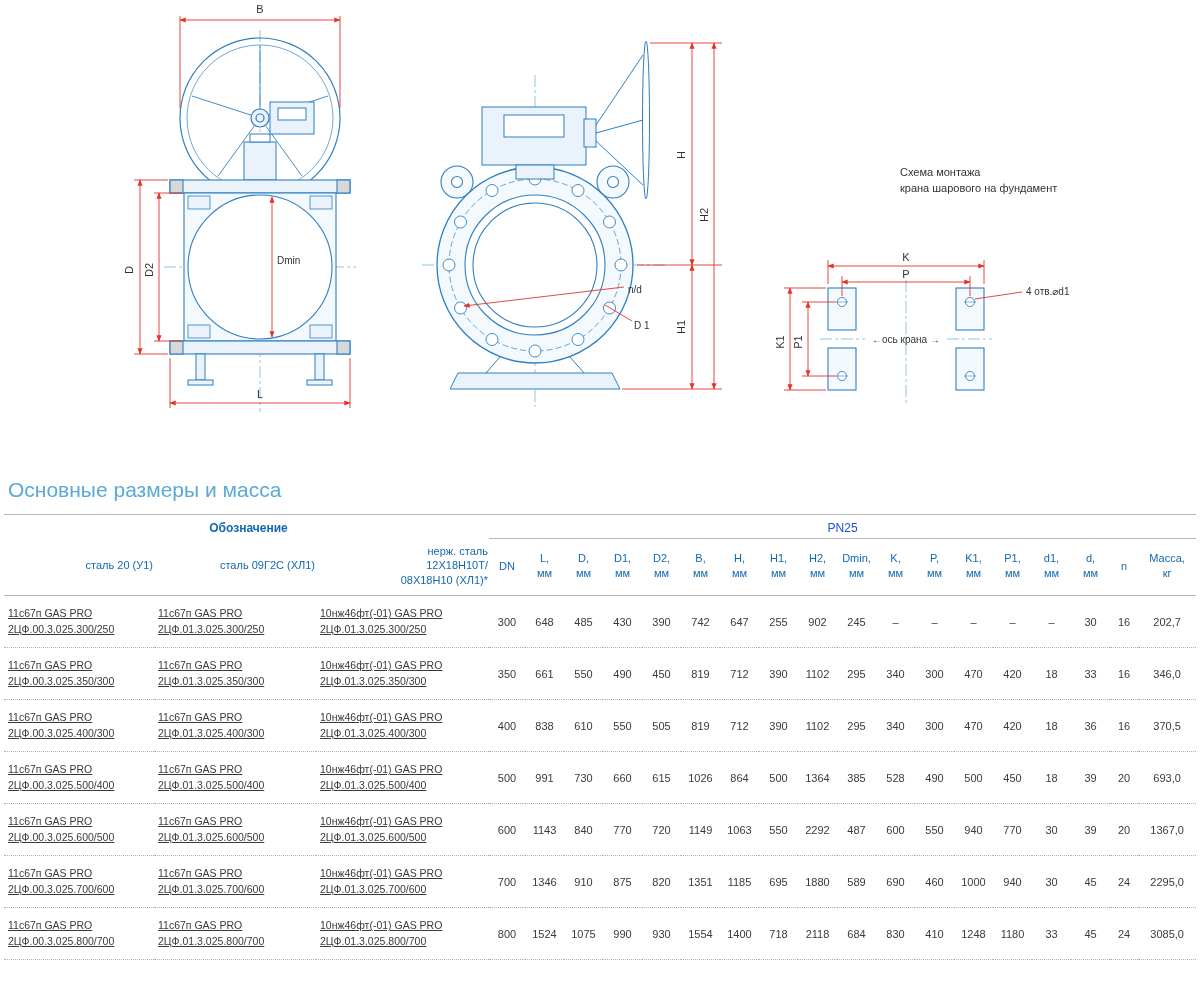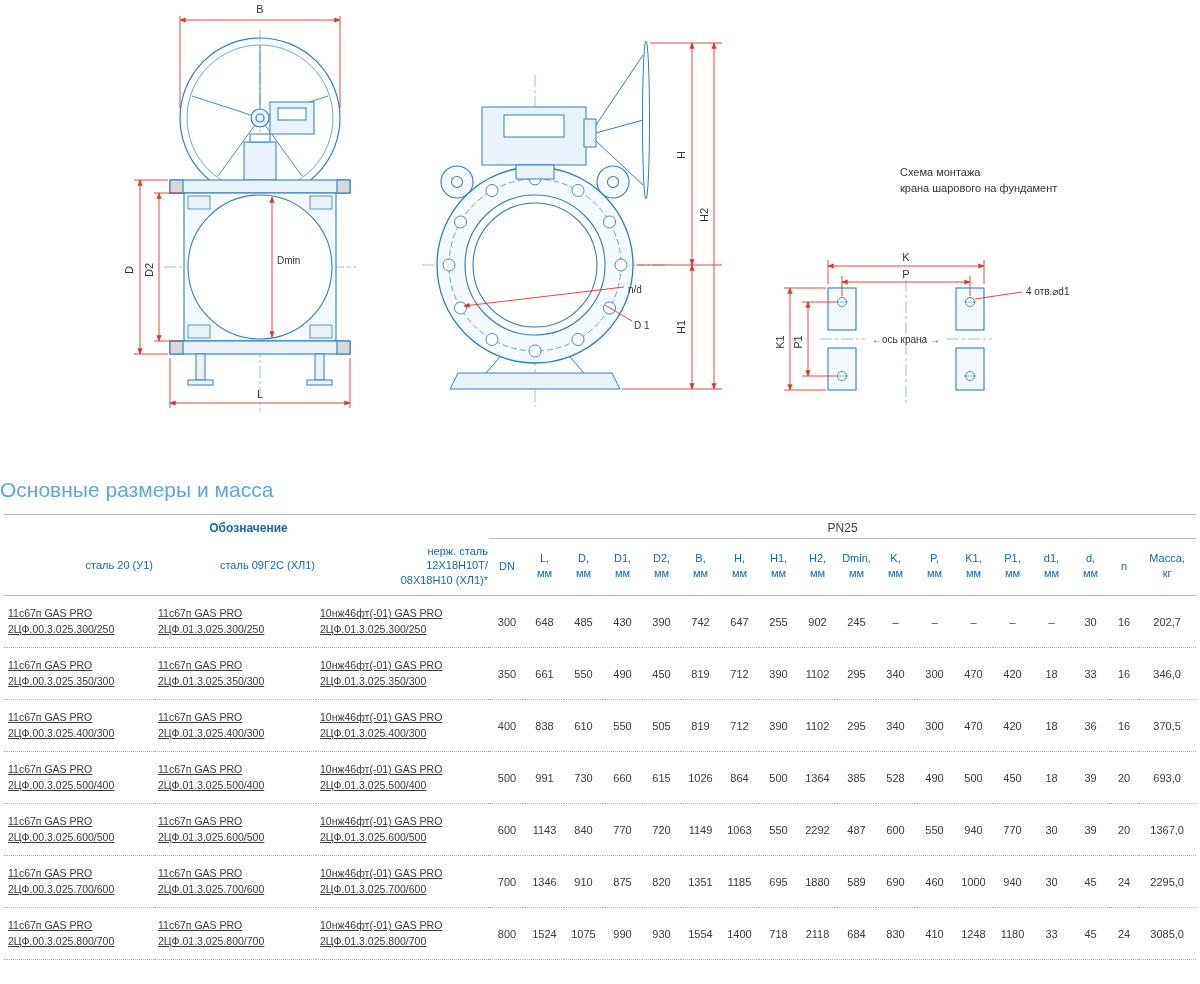--- a/index.html
+++ b/index.html
@@ -4,25 +4,25 @@
 <style>
   html,body{margin:0;padding:0;}
   body{width:1200px;height:984px;background:#fff;font-family:"Liberation Sans","DejaVu Sans",sans-serif;overflow:hidden;}
   .drawings{position:relative;width:1200px;height:458px;}
   .drawings svg{position:absolute;overflow:visible;}
   #front-view{left:120px;top:0;}
   #side-view{left:420px;top:15px;}
   #mount-scheme{left:770px;top:158px;}
   svg text{font-family:"Liberation Sans","DejaVu Sans",sans-serif;fill:#333;font-size:11px;}
   svg text.sm{font-size:10px;}
-  .section-title{color:#5aa9d6;font-size:21px;font-weight:400;margin:20px 0 12px 0;}
+  .section-title{color:#5aa9d6;font-size:21px;font-weight:400;margin:20px 0 12px 8px;}
   table{border-collapse:collapse;table-layout:fixed;width:1192px;margin-left:4px;border-top:1px solid #b8b8b8;}
   th,td{padding:2px 1px;}
   .th-designation{color:#1468ae;font-weight:bold;font-size:12px;text-align:center;padding:6px 0 2px 4px;vertical-align:top;}
-  .th-pn{color:#404040;font-weight:normal;font-size:12px;text-align:center;border-bottom:1px solid #b8b8b8;padding:6px 0 3px;}
+  .th-pn{color:#1d4ed8;font-weight:normal;font-size:12px;text-align:center;border-bottom:1px solid #b8b8b8;padding:6px 0 3px;}
   .cols-row th{color:#1468ae;font-weight:normal;font-size:11px;vertical-align:middle;padding:5px 1px 7px;border-bottom:1px solid #b8b8b8;line-height:1.35;}
   .th-mat{text-align:right;padding-left:4px;}
   .th-dim{text-align:center;font-weight:bold;}
   tbody td{border-bottom:1px dotted #b0b0b0;height:47px;vertical-align:middle;}
   .td-des{font-size:10.5px;color:#3a3a3a;text-align:left;padding-left:4px;line-height:1.45;text-decoration:underline;}
   .td-val{font-size:11px;color:#3a3a3a;text-align:center;}
 </style>
 </head>
 <body>
 

